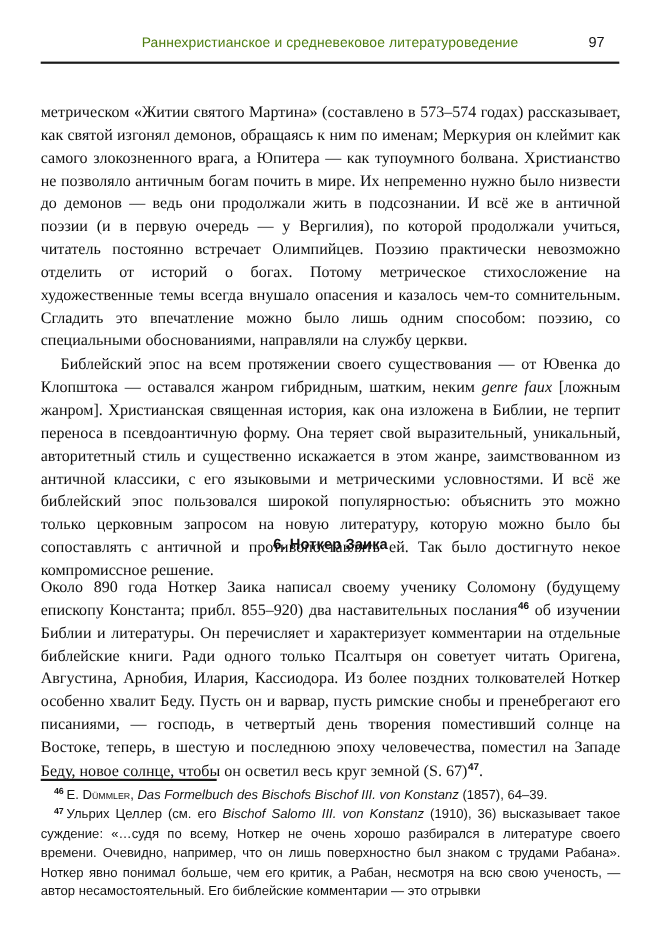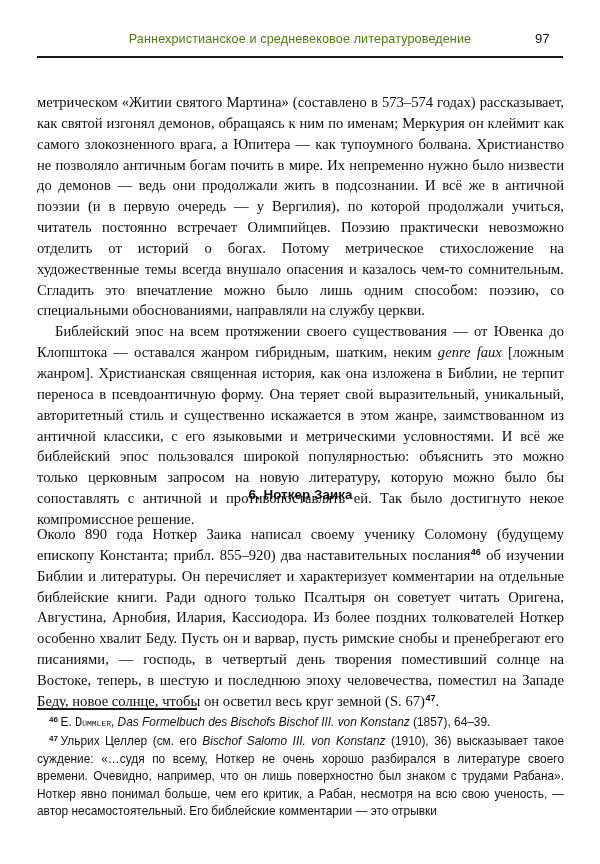--- a/index.html
+++ b/index.html
@@ -142,21 +142,20 @@
   }
   .fn-marker {
     font-size: 0.68em;
     vertical-align: 0.5em;
     line-height: 0;
     font-weight: 700;
     padding-right: 2.5px;
   }
   .sc {
     font-variant: small-caps;
-    font-family: Liberation Mono, monospace;
   }
 </style>
 </head>
 <body>
 
 <div class="page">
 
   <div class="header">
     <span class="header-title">Раннехристианское и средневековое литературоведение</span>
     <span class="header-folio">97</span>

